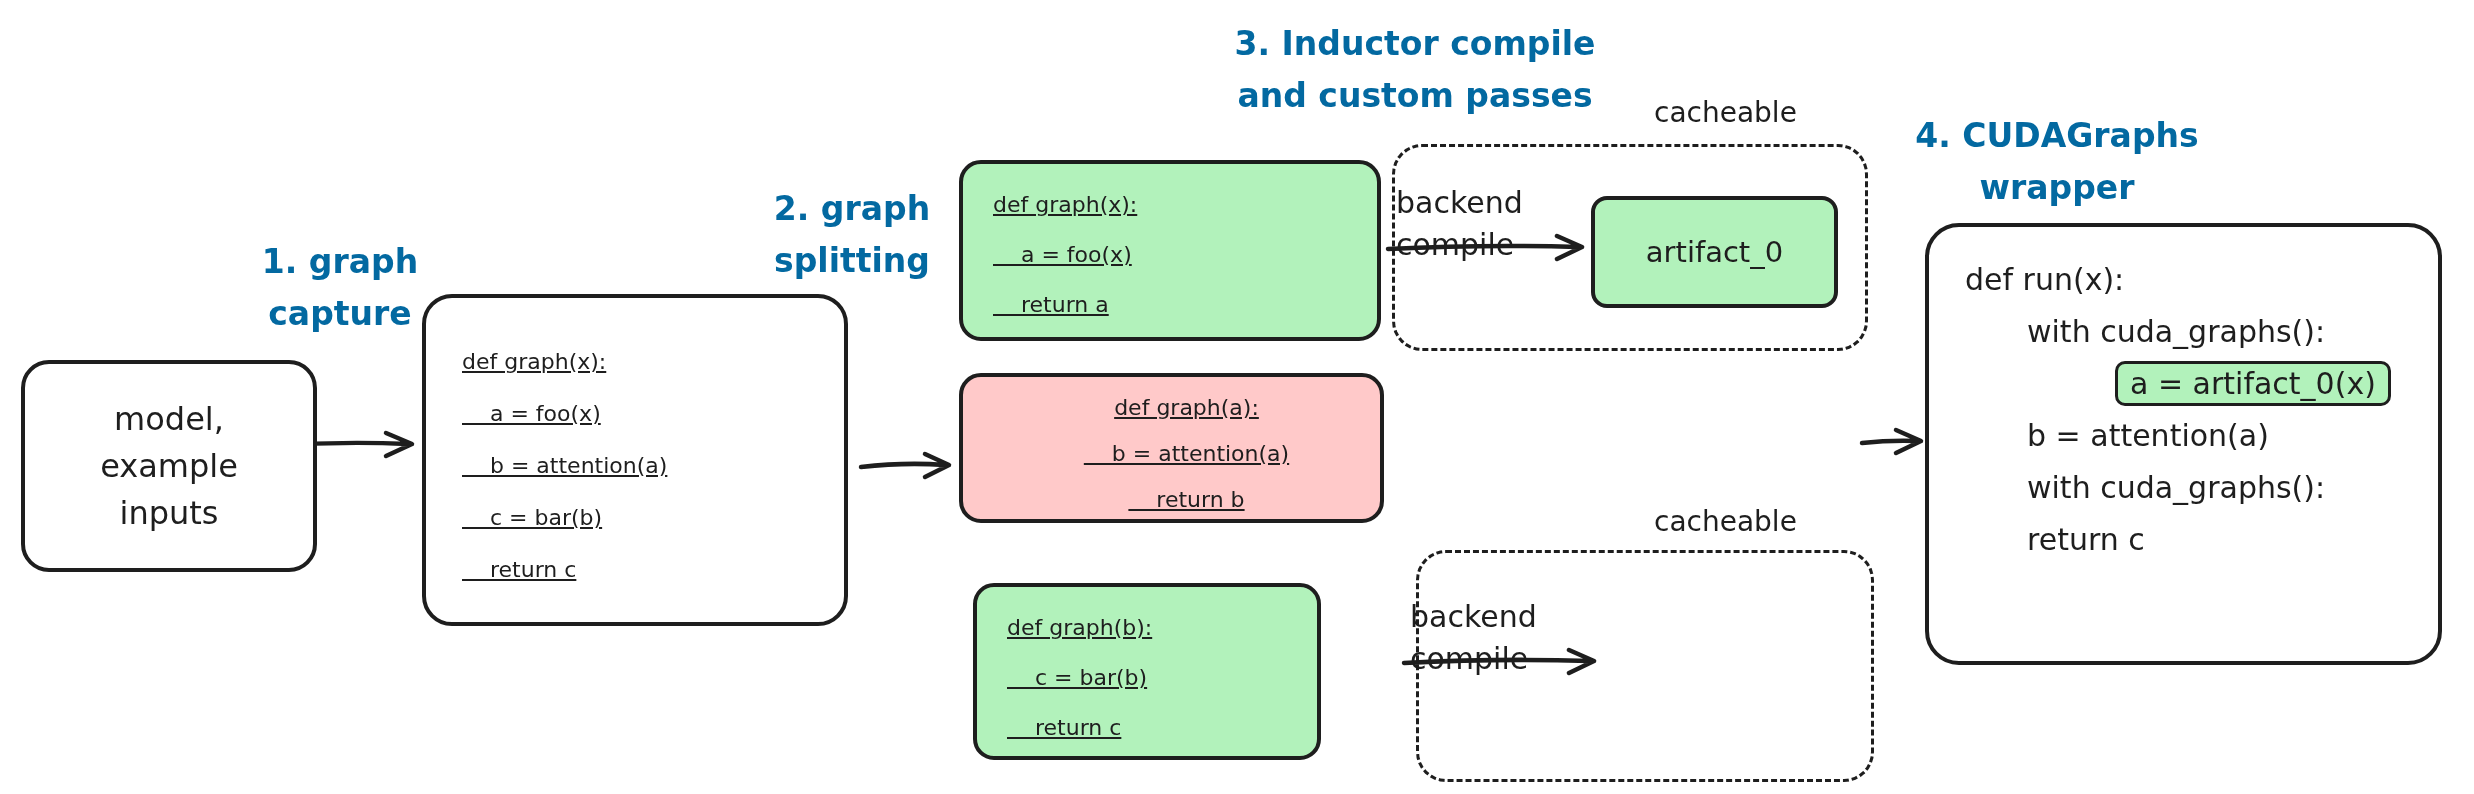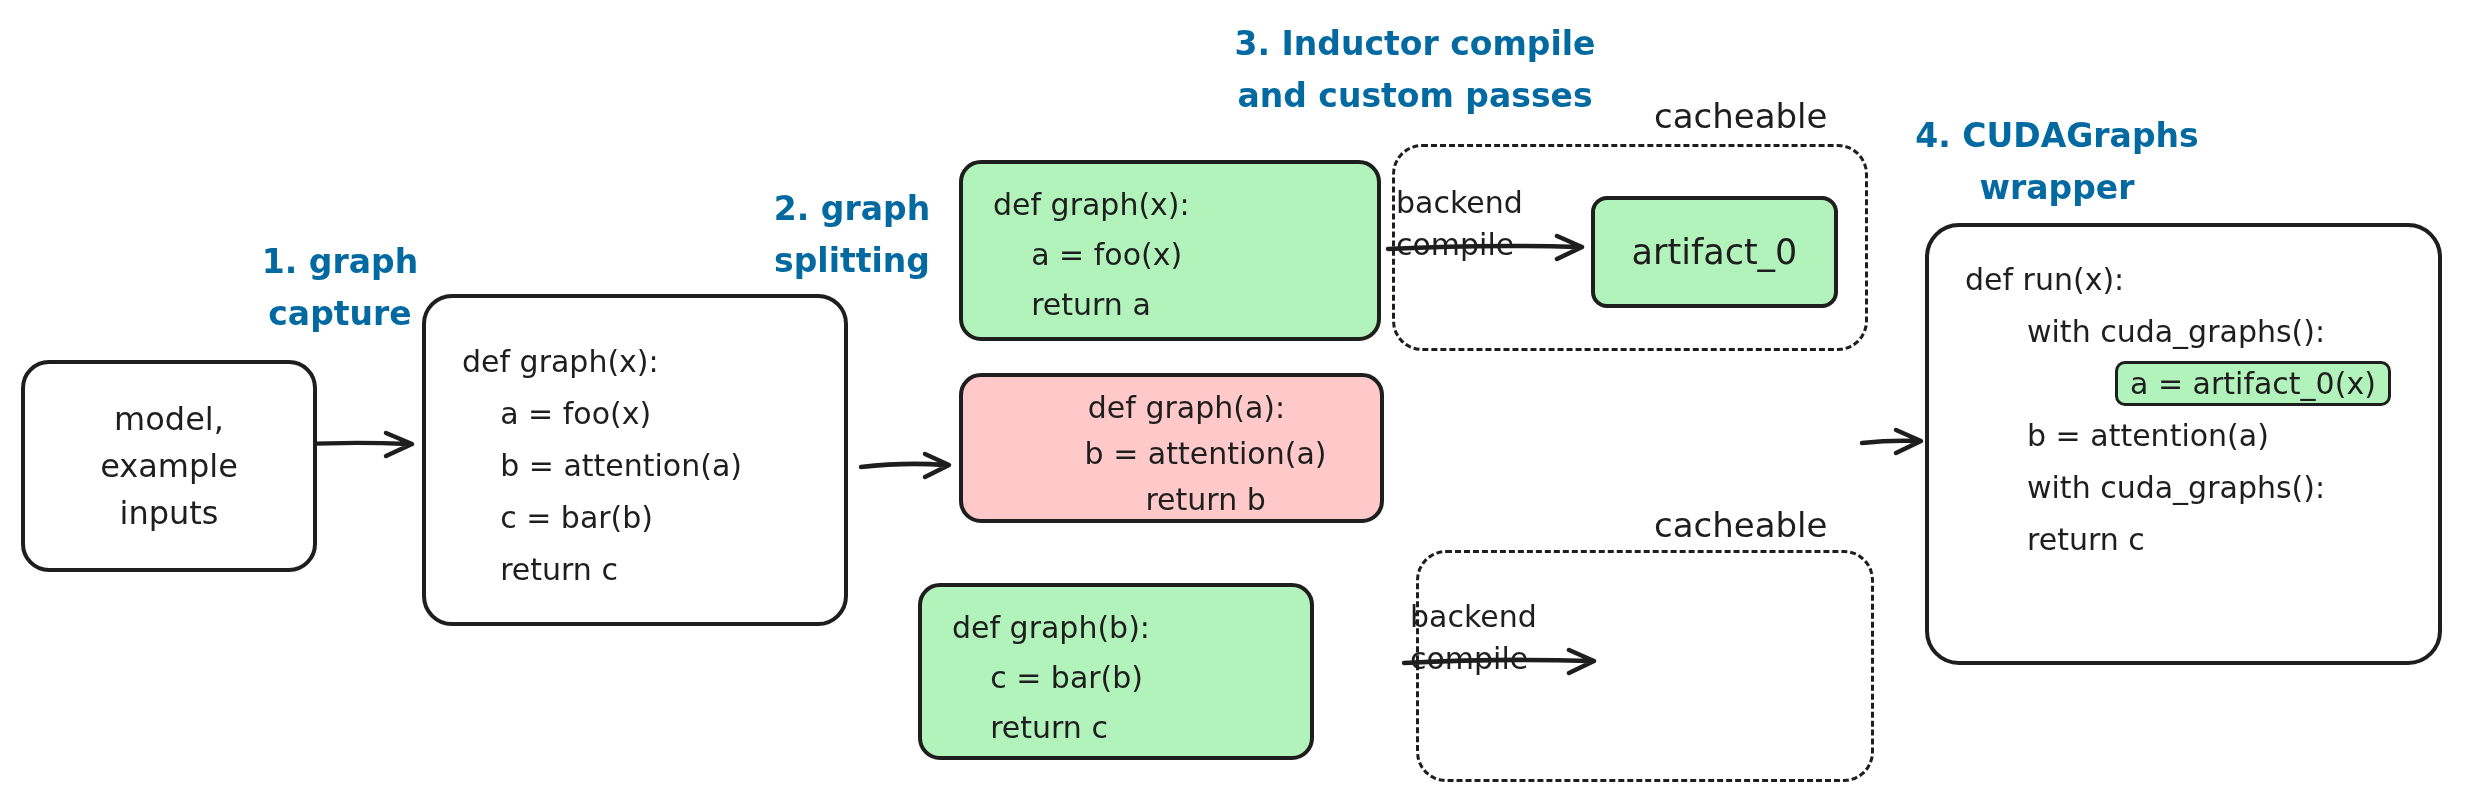--- a/index.html
+++ b/index.html
@@ -39,53 +39,54 @@
   .green { background: #b2f2bb; }
   .pink  { background: #ffc9c9; }
   .model-text {
     font-size: 32px;
     line-height: 47px;
     text-align: center;
     white-space: pre-line;
     padding-top: 32px;
   }
   .code {
-    font-size: 30px;
+    font-size: 22px;
     white-space: pre;
+    text-decoration: underline;
   }
   .captured-code { padding: 38px 0 0 36px; line-height: 52px; }
   .split-code    { padding: 16px 0 0 30px; line-height: 50px; }
   .split-box { border-radius: 22px; }
   .dashed {
     position: absolute;
     border: 3.5px dashed #1e1e1e;
     border-radius: 30px;
     background: transparent;
   }
   .cacheable {
     position: absolute;
-    font-size: 34px;
+    font-size: 28px;
     white-space: nowrap;
   }
   .backend-label {
     position: absolute;
     font-size: 30px;
     line-height: 42px;
     text-align: left;
     white-space: pre-line;
   }
   .artifact {
     position: absolute;
     border: 4px solid #1e1e1e;
     border-radius: 16px;
     background: #b2f2bb;
     display: flex;
     align-items: center;
     justify-content: center;
-    font-size: 35px;
+    font-size: 29px;
   }
   .run-box { border-radius: 34px; padding: 26px 0 0 36px; }
   .run-line {
     height: 52px;
     display: flex;
     align-items: center;
     font-size: 30px;
     white-space: pre;
   }
   .ind0 { margin-left: 0; }
@@ -140,21 +141,21 @@
   <div class="box split-box green" style="left:959px; top:160px; width:422px; height:181px;">
     <div class="code split-code">def graph(x):
     a = foo(x)
     return a</div>
   </div>
   <div class="box split-box pink" style="left:959px; top:373px; width:425px; height:150px;">
     <div class="code split-code" style="padding-top:8px; line-height:46px;text-align:center;">def graph(a):
     b = attention(a)
     return b</div>
   </div>
-  <div class="box split-box green" style="left:918px; top:583px; width:396px; height:177px;">
+  <div class="box split-box green" style="left:973px; top:583px; width:348px; height:177px;border-radius:21px;">
     <div class="code split-code">def graph(b):
     c = bar(b)
     return c</div>
   </div>
 
   <div class="cacheable" style="left:1654px; top:96px;">cacheable</div>
   <div class="dashed" style="left:1392px; top:144px; width:476px; height:207px;"></div>
   <div class="backend-label" style="left:1396px; top:182px; width:190px;">backend
 compile</div>
   <div class="artifact" style="left:1591px; top:196px; width:247px; height:112px;">

